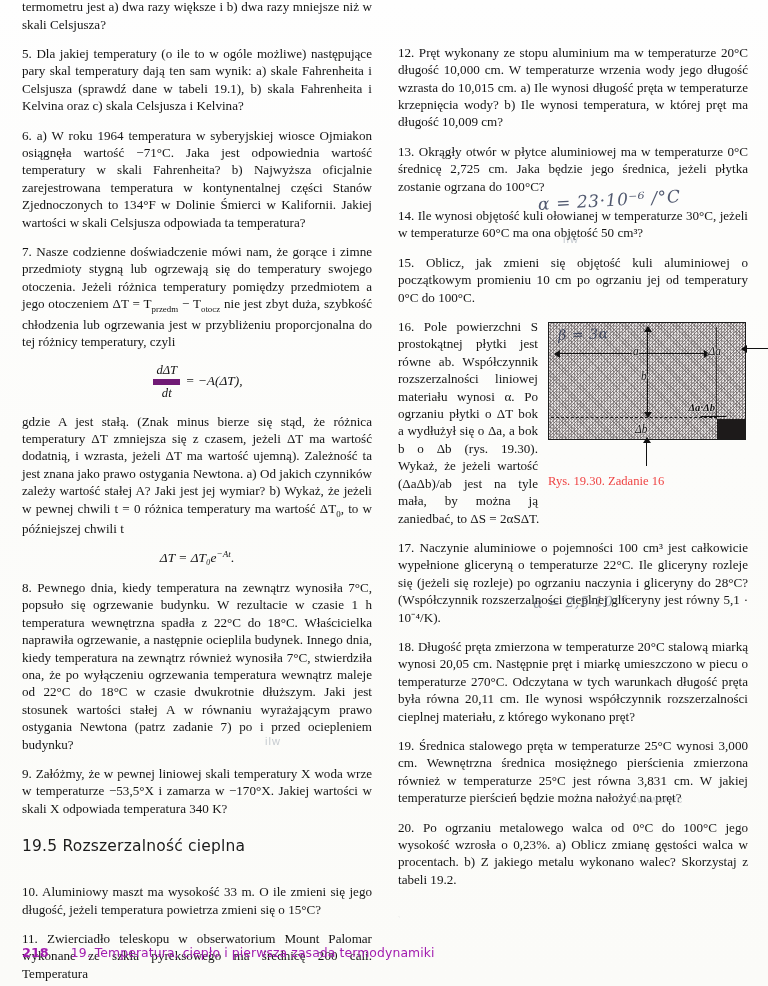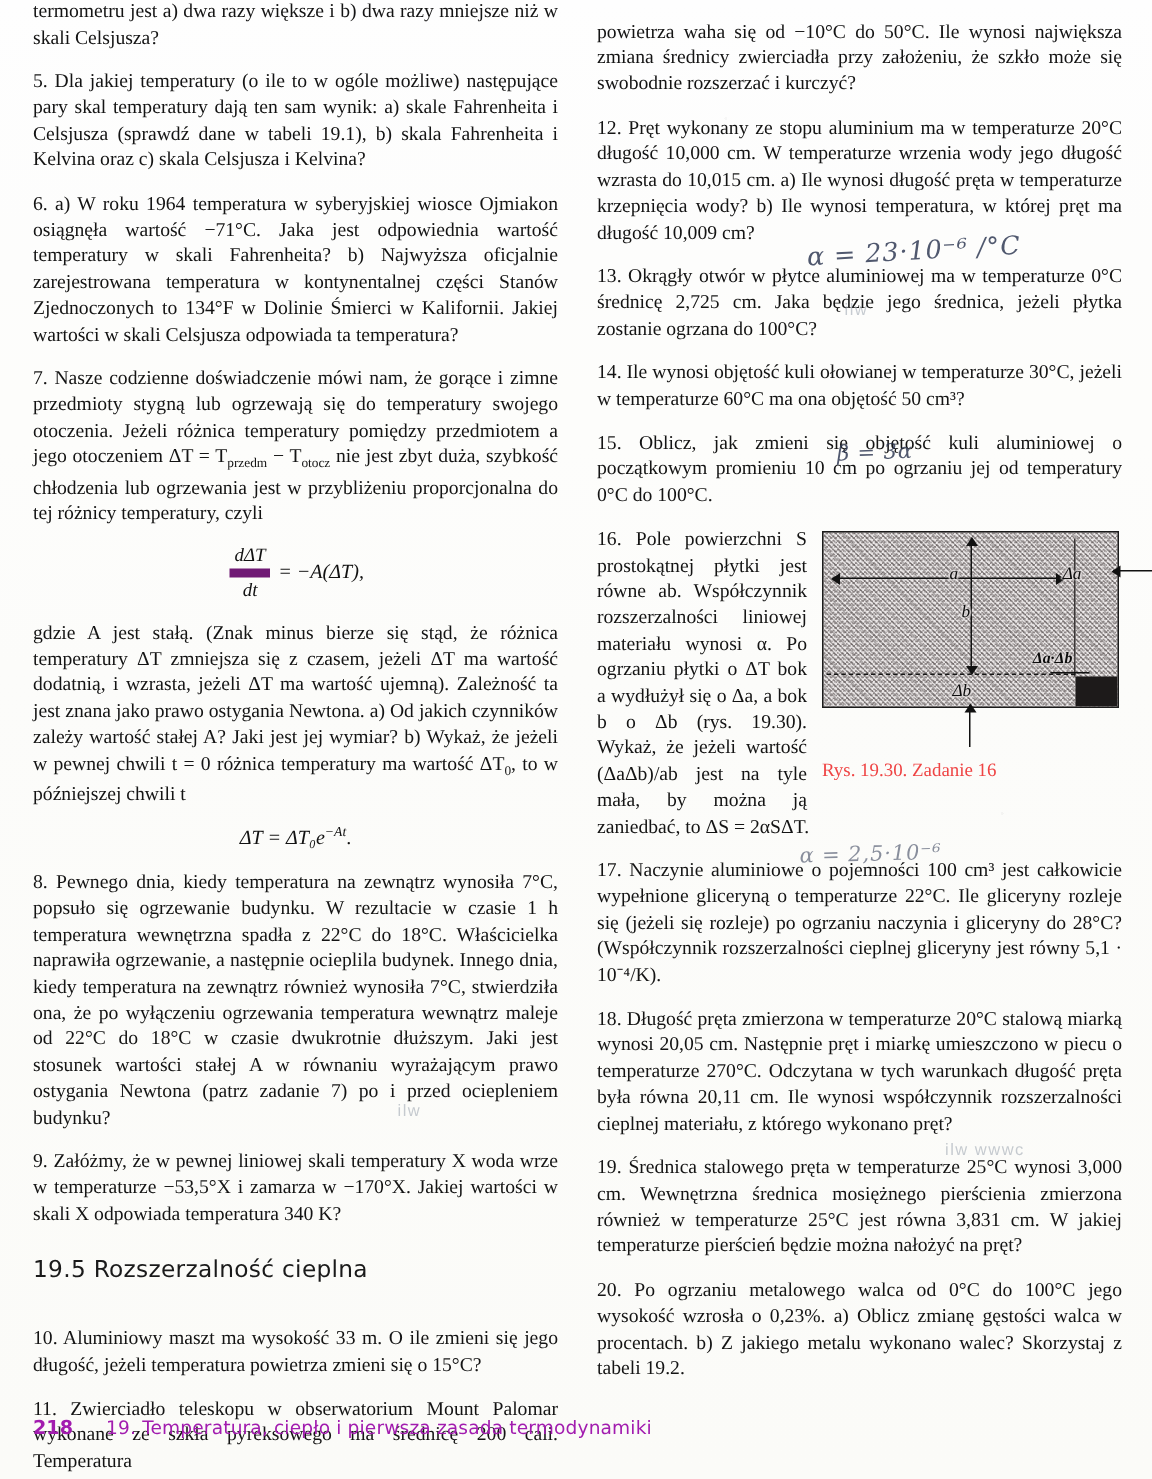--- a/index.html
+++ b/index.html
@@ -374,21 +374,20 @@
 
       <p class="problem">10. Aluminiowy maszt ma wysokość 33 m. O ile zmieni się jego długość, jeżeli temperatura powietrza zmieni się o 15°C?</p>
 
       <p class="problem">11. Zwierciadło teleskopu w obserwatorium Mount Palomar wykonane ze szkła pyreksowego ma średnicę 200 cali. Temperatura</p>
 
       <span class="smudge" style="left:243px; top:785px;">ilw</span>
     </div>
 
     <div class="col">
 
-      <p class="problem">powietrza waha się od −10°C do 50°C. Ile wynosi największa zmiana średnicy zwierciadła przy założeniu, że szkło może się swobodnie rozszerzać i kurczyć?</p>
 
       <p class="problem">12. Pręt wykonany ze stopu aluminium ma w temperaturze 20°C długość 10,000 cm. W temperaturze wrzenia wody jego długość wzrasta do 10,015 cm. a) Ile wynosi długość pręta w temperaturze krzepnięcia wody? b) Ile wynosi temperatura, w której pręt ma długość 10,009 cm?</p>
 
       <p class="problem">13. Okrągły otwór w płytce aluminiowej ma w temperaturze 0°C średnicę 2,725 cm. Jaka będzie jego średnica, jeżeli płytka zostanie ogrzana do 100°C?</p>
 
       <p class="problem">14. Ile wynosi objętość kuli ołowianej w temperaturze 30°C, jeżeli w temperaturze 60°C ma ona objętość 50 cm³?</p>
 
       <p class="problem">15. Oblicz, jak zmieni się objętość kuli aluminiowej o początkowym promieniu 10 cm po ogrzaniu jej od temperatury 0°C do 100°C.</p>
 
       <div class="figure-wrap">

